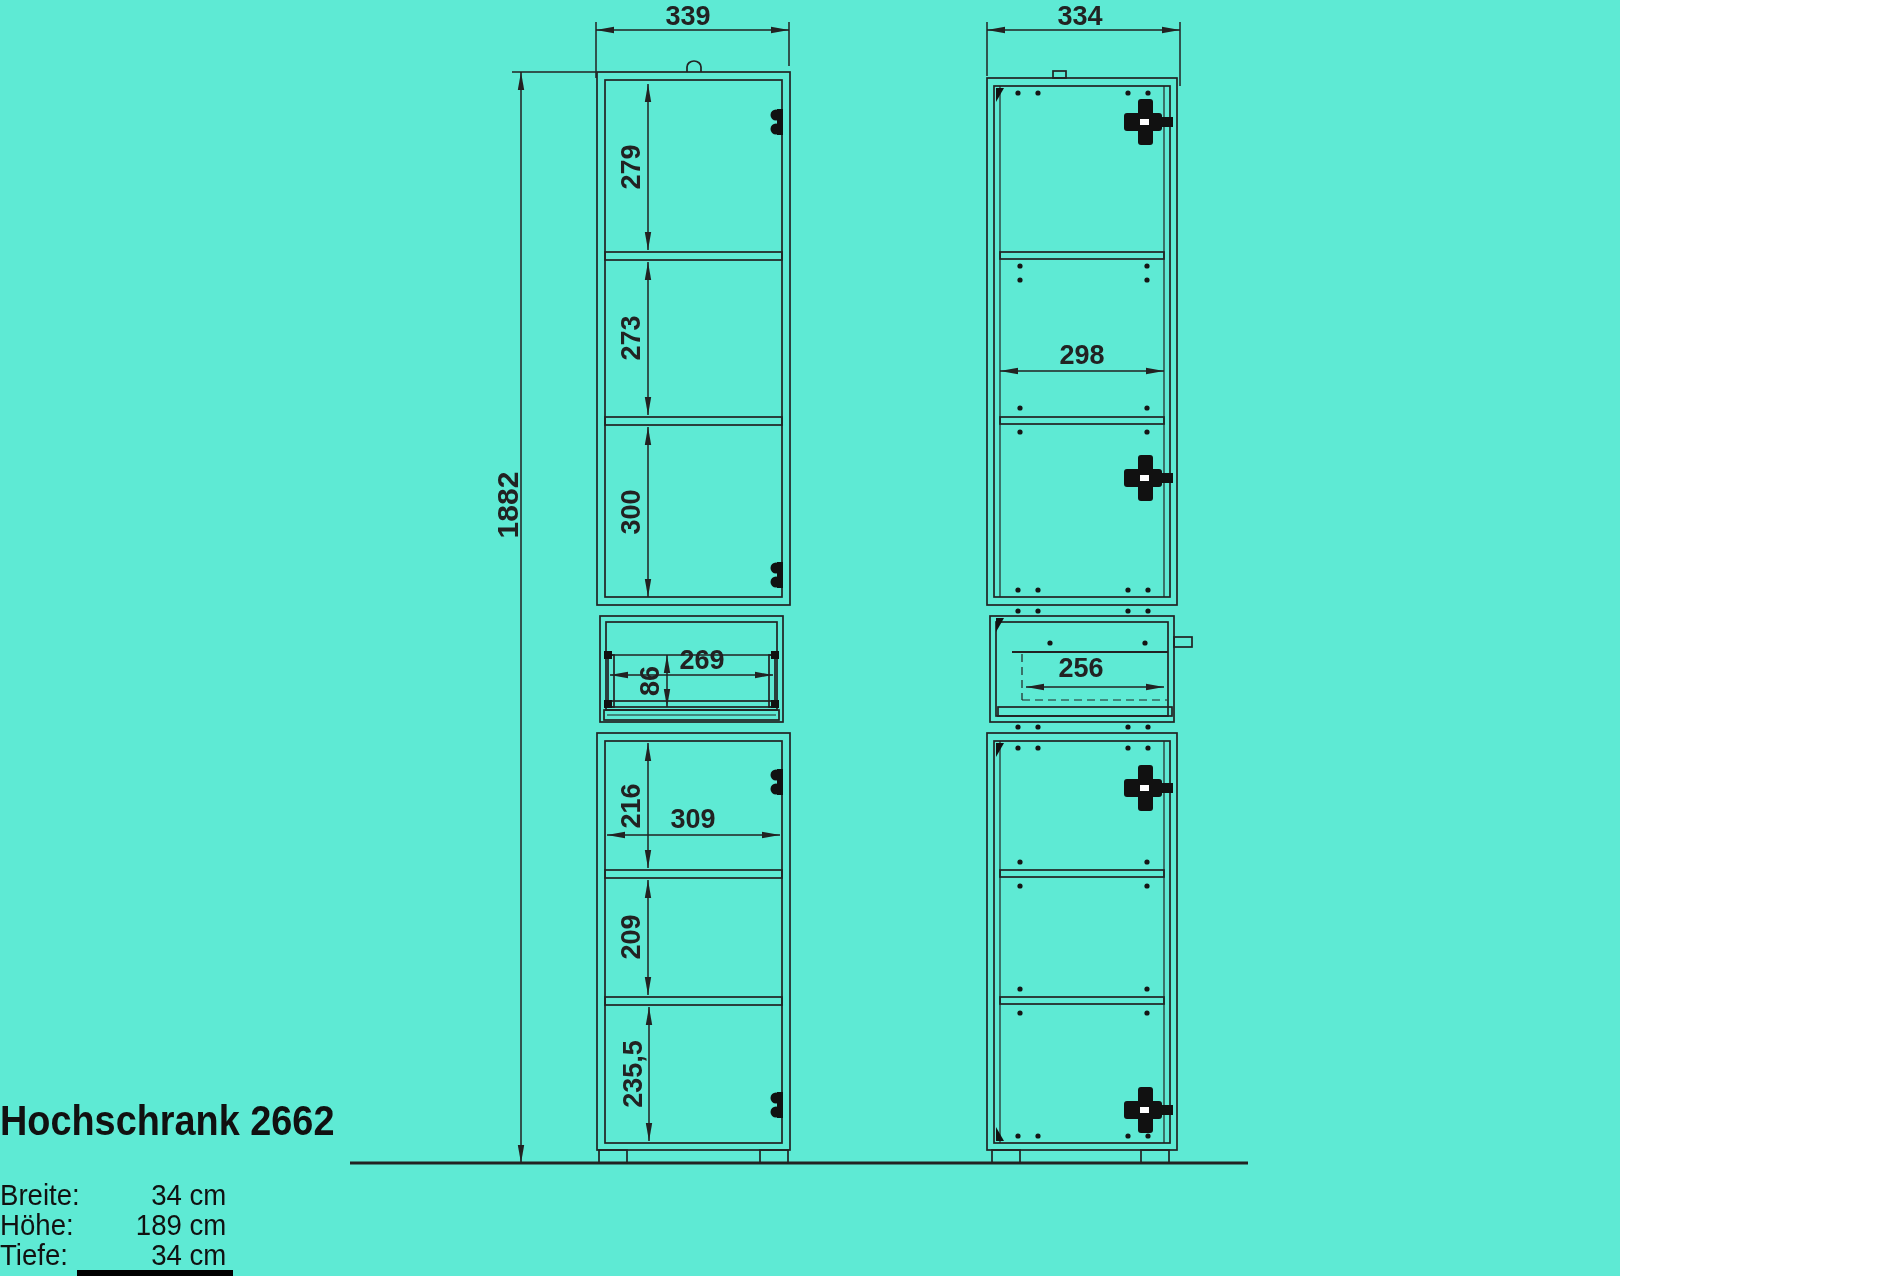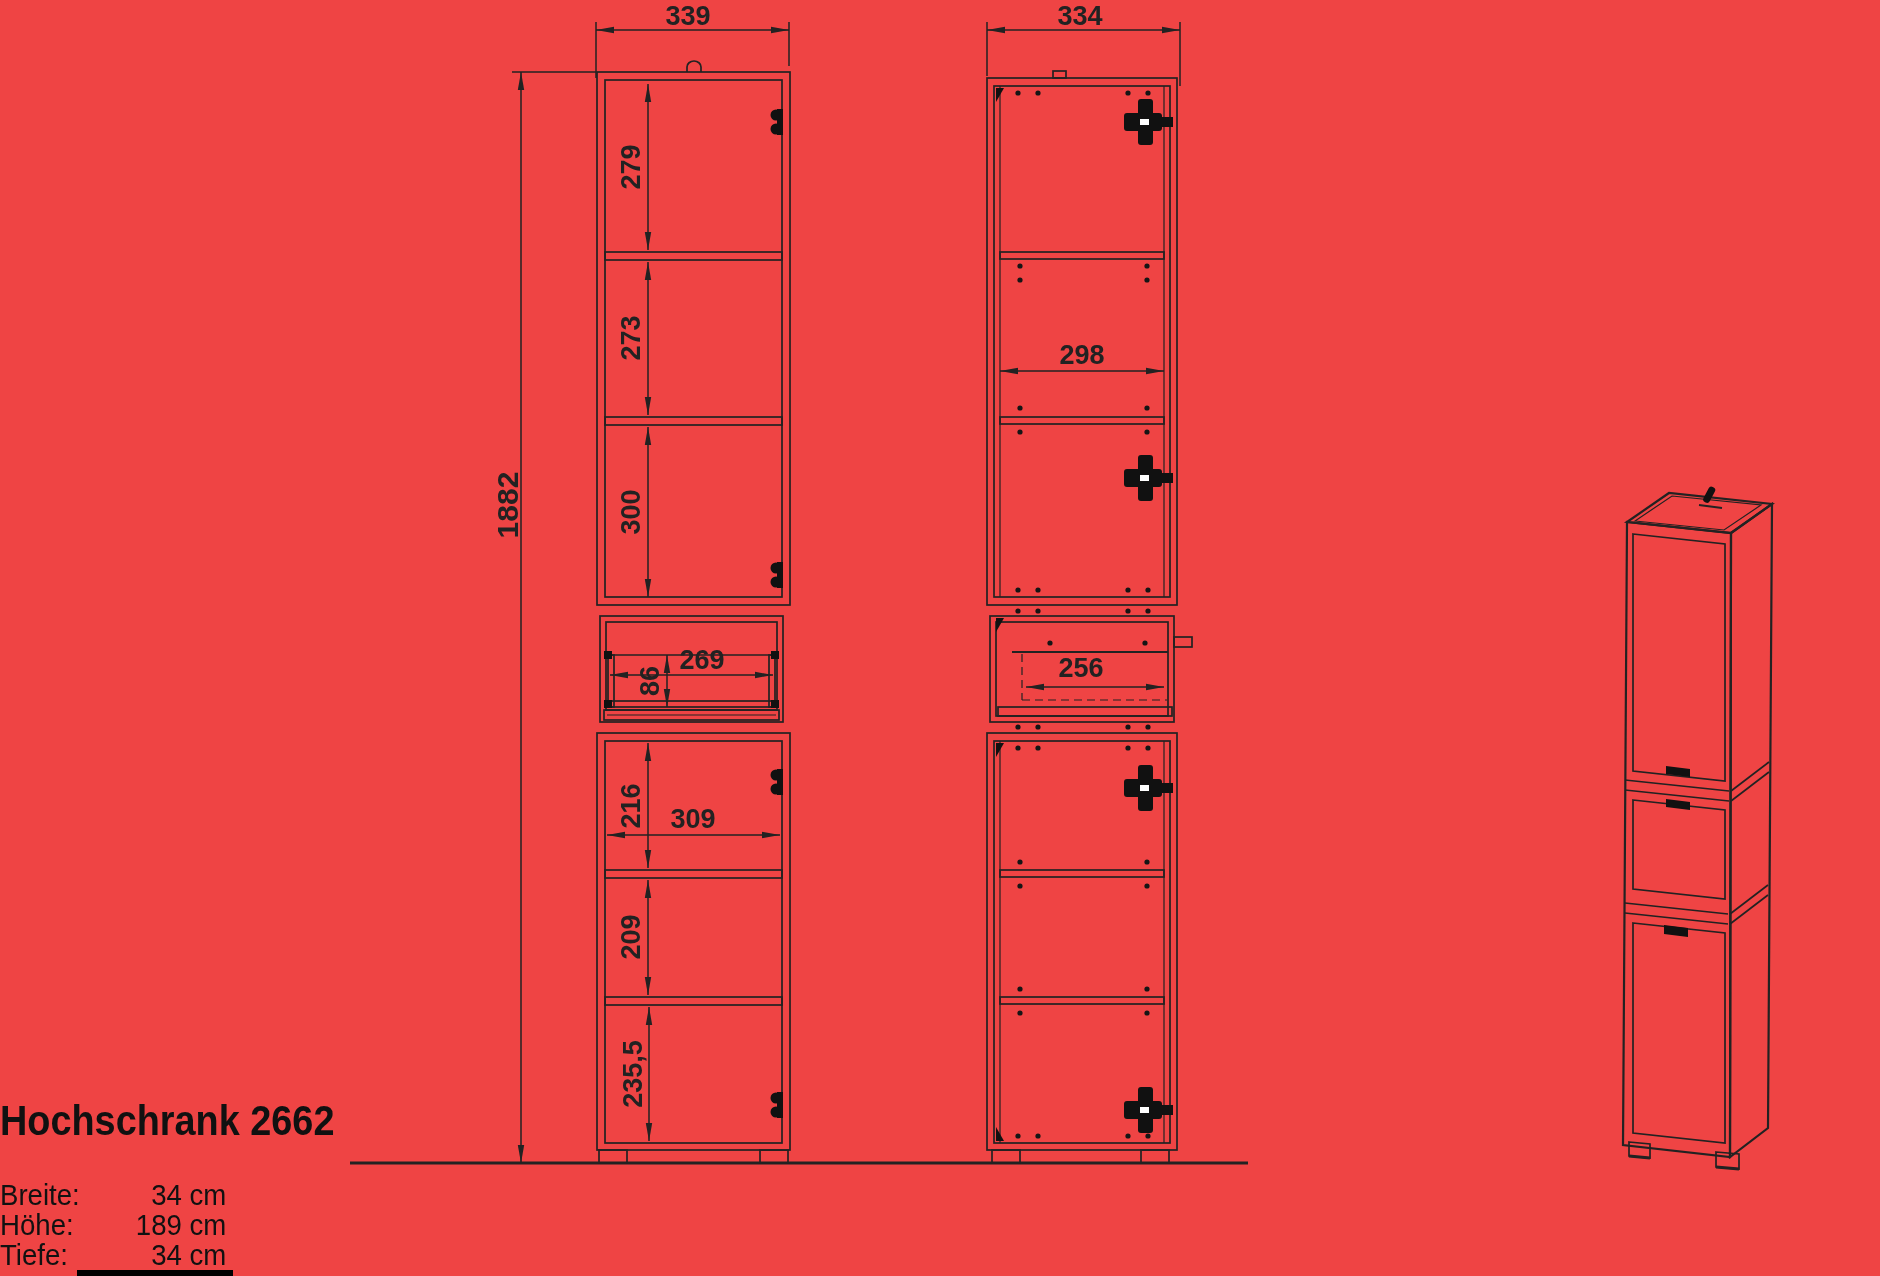--- a/index.html
+++ b/index.html
@@ -1,16 +1,16 @@
 <!DOCTYPE html>
 <html><head>
 <meta charset="utf-8">
 <style>
   html,body{margin:0;padding:0;background:#fff;}
-  .canvas{position:relative;width:1880px;height:1276px;background:#ef4444;overflow:hidden;
+  .canvas{position:relative;width:1620px;height:1276px;background:#5eead4;overflow:hidden;
           font-family:"Liberation Sans",sans-serif;}
   svg{position:absolute;left:0;top:0;}
   .ln{fill:none;stroke:#222;stroke-width:1.7;}
   .lnt{fill:none;stroke:#222;stroke-width:1.2;}
   .ln2{fill:none;stroke:#222;stroke-width:2.2;}
   .dl{fill:none;stroke:#222;stroke-width:1.5;}
   .dash{stroke-dasharray:8 5;}
   .thick{stroke-width:3;}
   .fl{fill:#111;stroke:none;}
   .dot{fill:#151515;stroke:none;}

